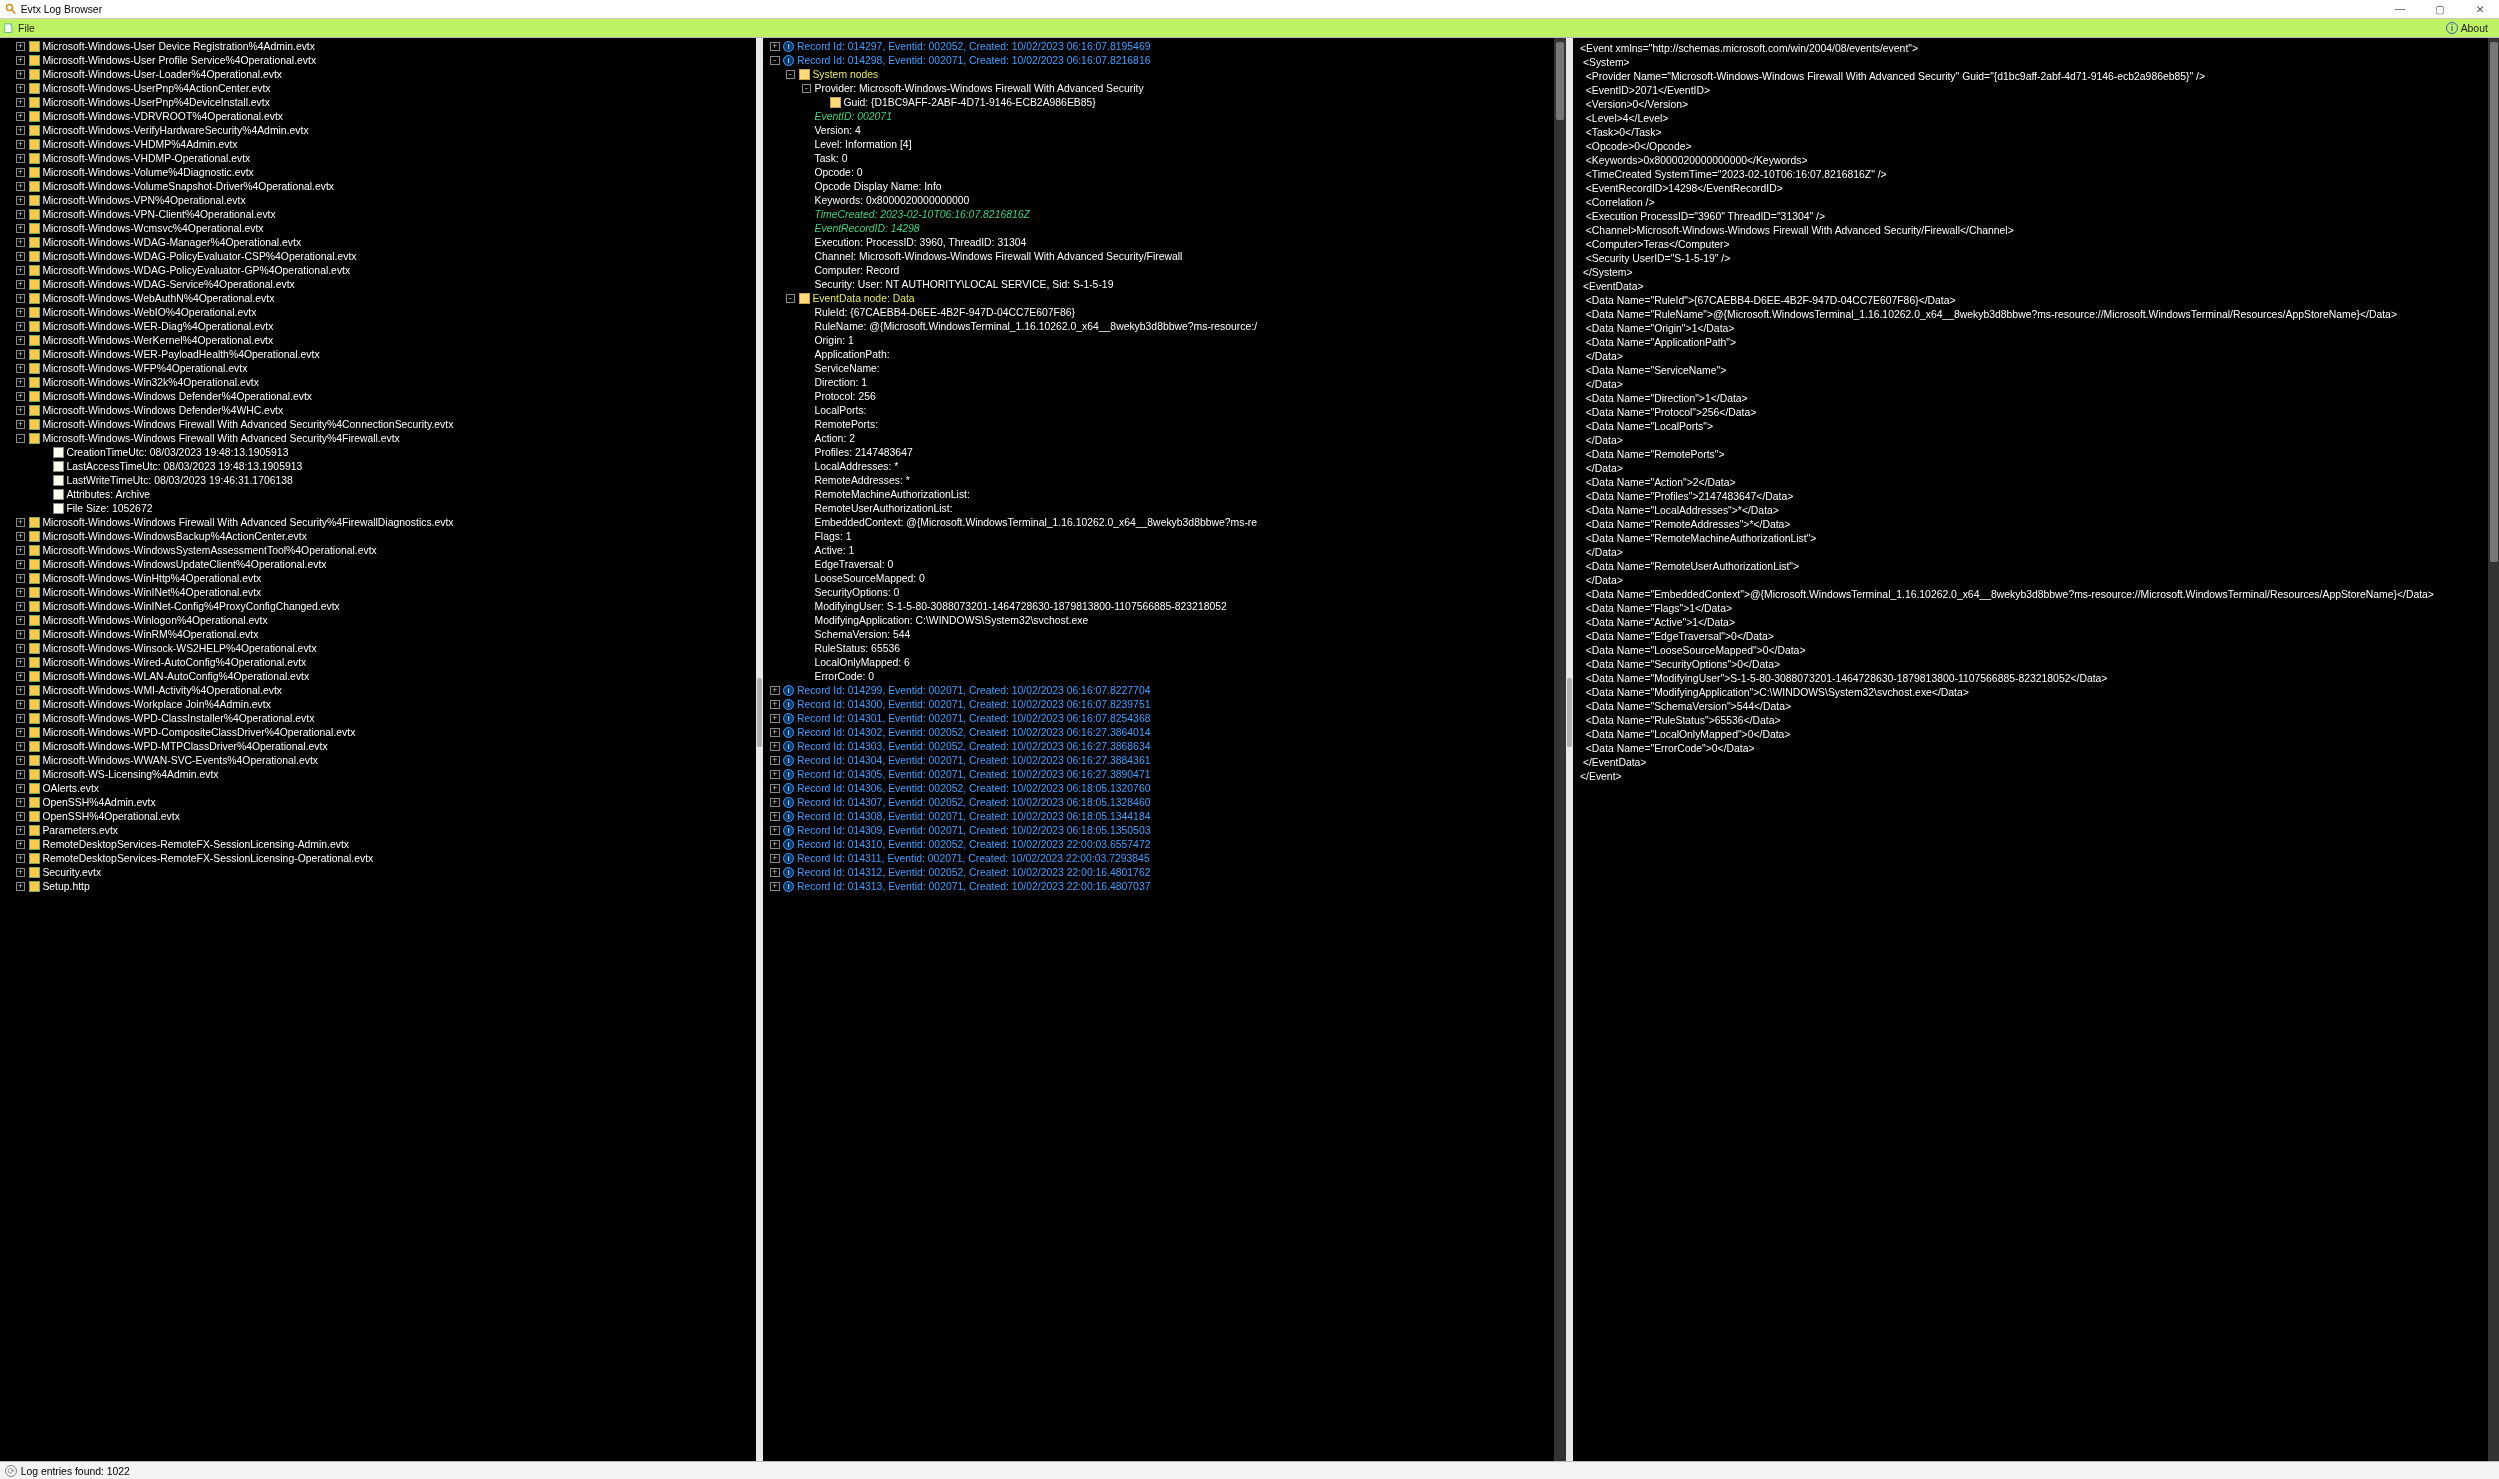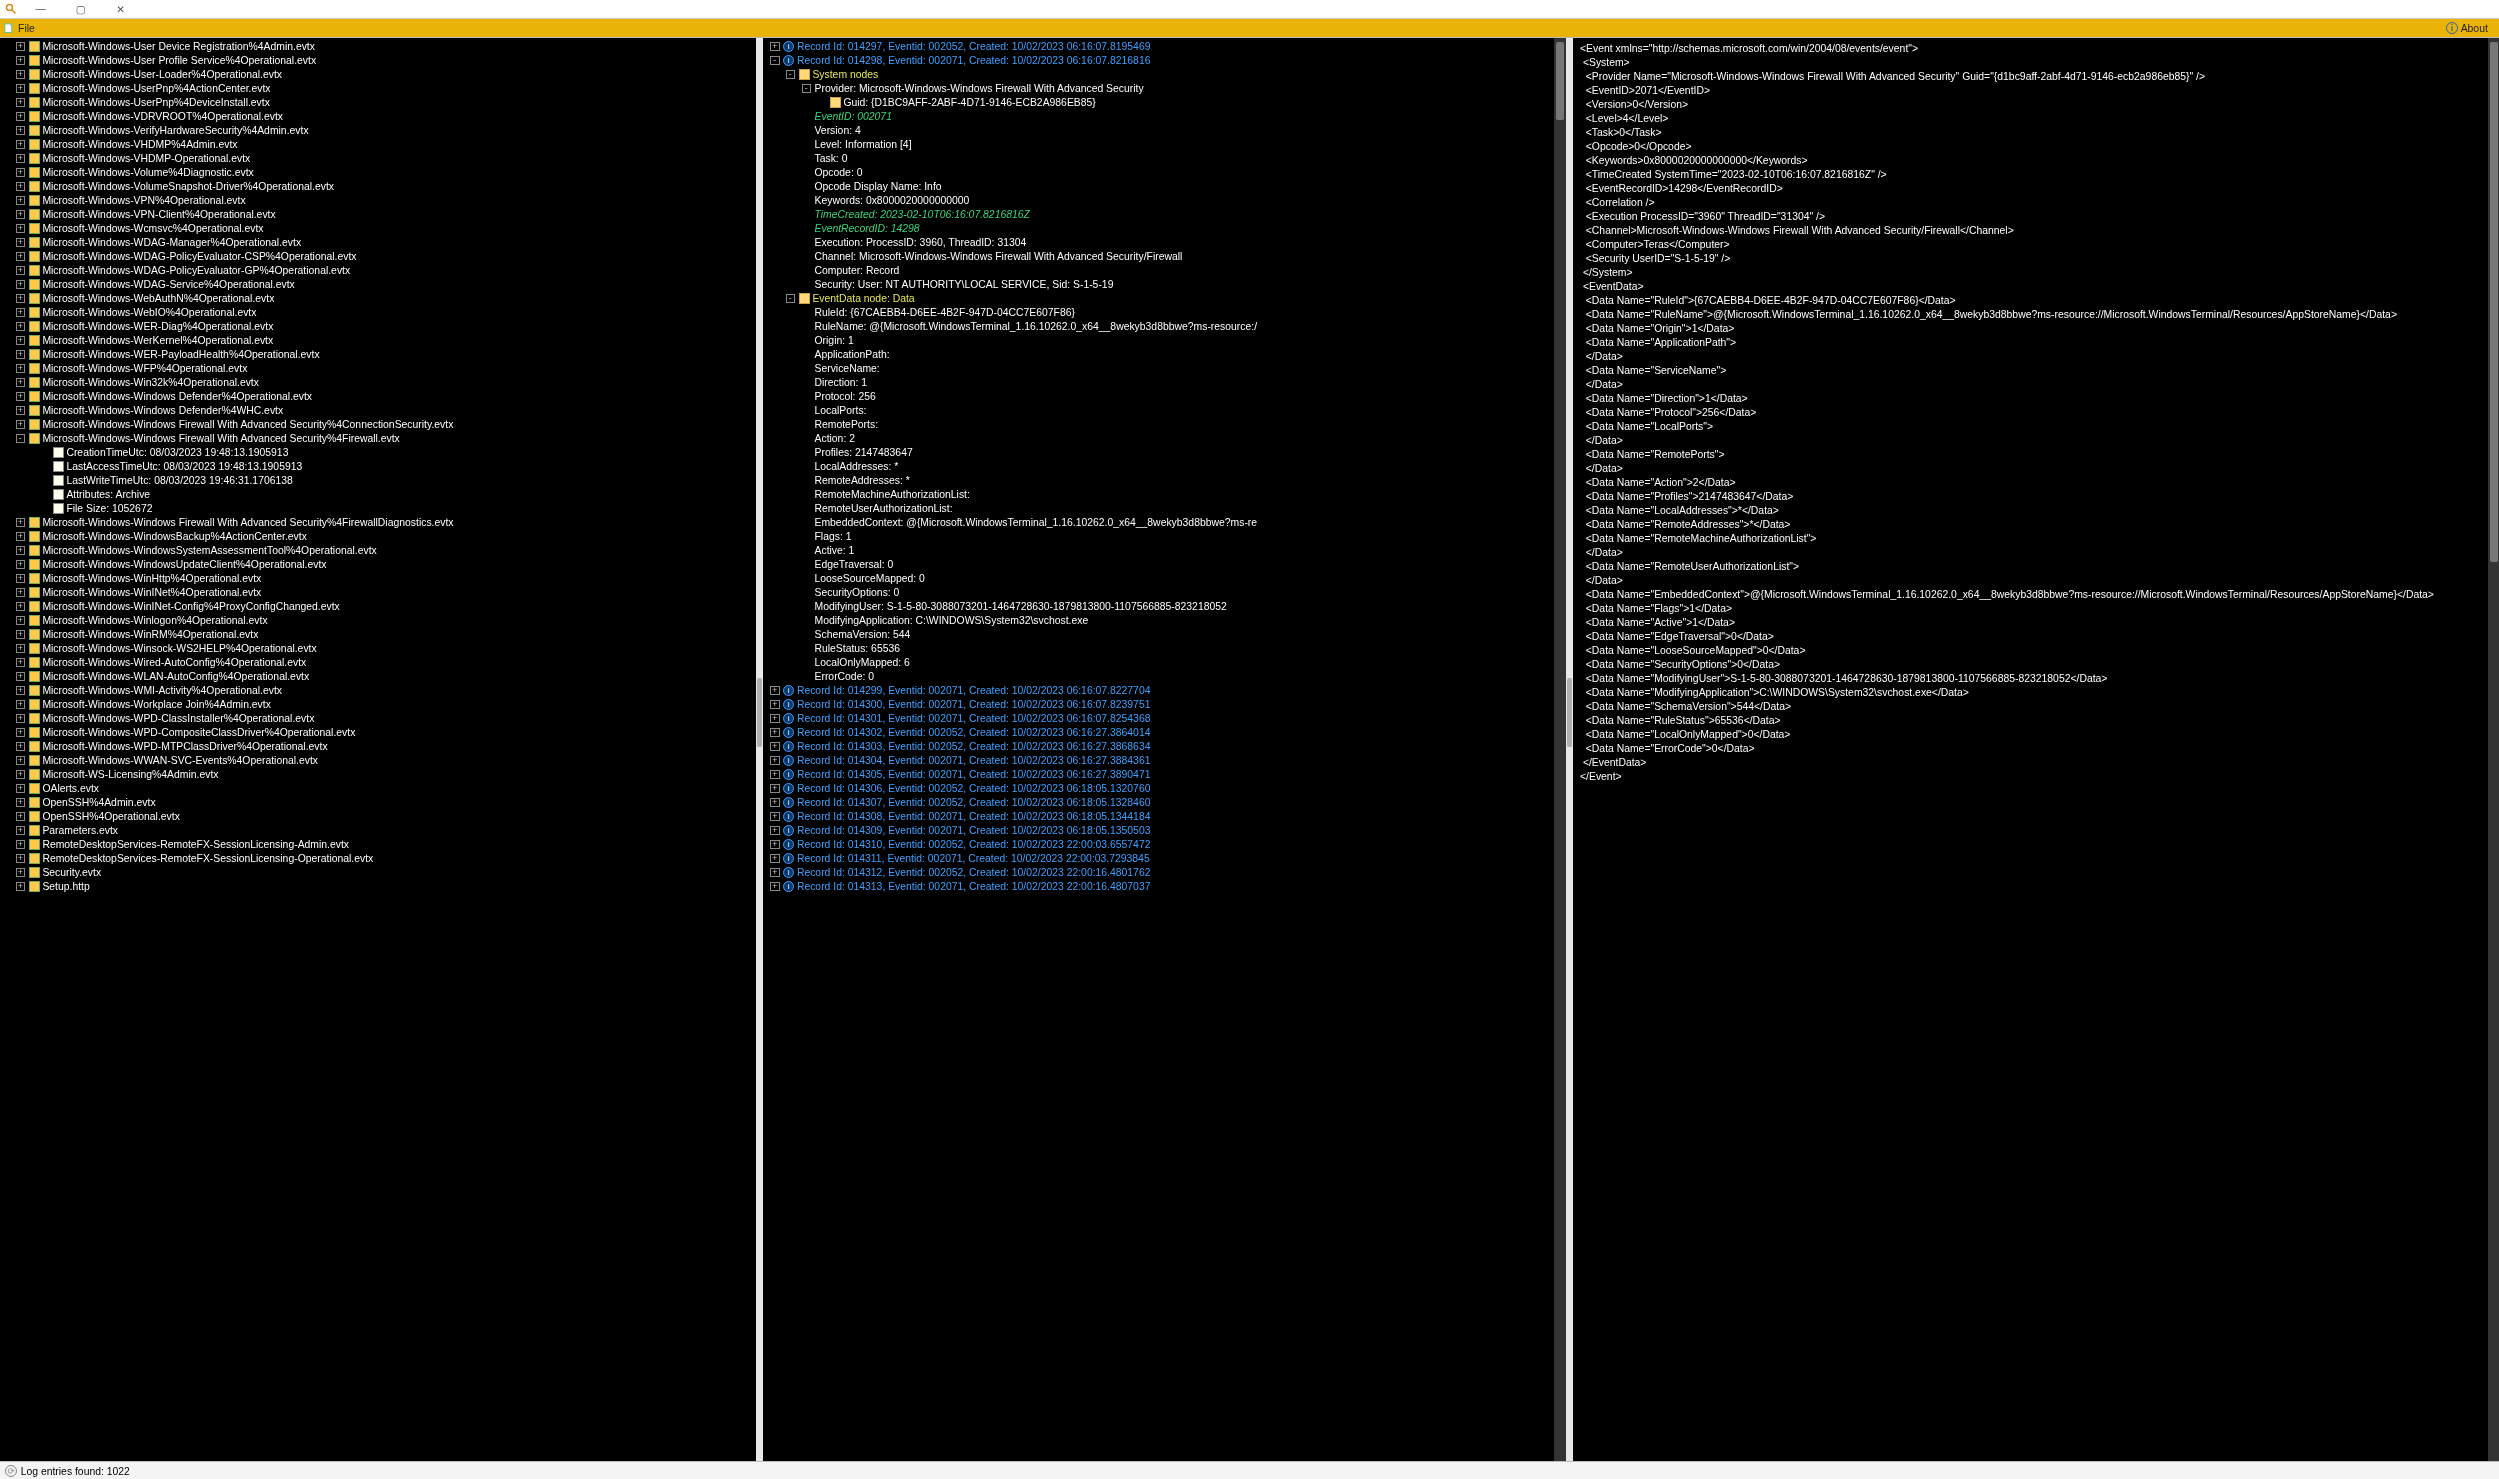--- a/index.html
+++ b/index.html
@@ -2,21 +2,21 @@
 <html><head>
 <meta charset="utf-8">
 <style>
   * { margin: 0; padding: 0; box-sizing: border-box; font-family: "Segoe UI", Tahoma, sans-serif; font-size: 10.4px; }
   body { background: #f0f0f0; width: 2500px; height: 1480px; overflow: hidden; display: flex; flex-direction: column; }
   .titlebar { height: 19px; background: #fff; border-bottom: 0.9px solid #ccc; display: flex; align-items: center; padding-left: 5.2px; }
   .titlebar .icon { width: 12px; height: 12px; margin-right: 3.5px; display: inline-block; }
   .titlebar .title { flex: 1; font-size: 10.4px; }
   .winbtns { display: flex; }
   .winbtn { width: 40px; text-align: center; font-size: 10.4px; color: #555; }
-  .menubar { height: 19px; background: #eab308; border-bottom: 0.9px solid #bbb; display: flex; align-items: center; padding: 0 3.5px; justify-content: space-between;}
+  .menubar { height: 19px; background: #bef264; border-bottom: 0.9px solid #bbb; display: flex; align-items: center; padding: 0 3.5px; justify-content: space-between;}
   .menubar .left, .menubar .right { display: flex; align-items: center; }
   .menu-item { display: flex; align-items: center; margin-right: 8.7px; font-size: 10.4px; color: #222; }
   .menu-item .micon { width: 12px; height: 12px; margin-right: 2.6px; border-radius: 50%; display:inline-flex; align-items:center; justify-content:center;}
   .content { flex: 1; display: flex; background: #000; overflow: hidden; }
   .splitter { width: 7px; background: #e8e8e8; position:relative; }
   .splitter .thumb { position:absolute; left:0.9px; top:45%; width:5.2px; height:69px; background:#b0b0b0; border-radius:1.7px;}
   .panel { flex: 1; background: #000; color: #ccc; overflow: auto; position:relative;}
   .panel .inner { padding: 1.7px 3.5px 3.5px 3.5px; }
   .tree-line { white-space: nowrap; line-height: 14px; height: 14px; display:flex; align-items:center;}
   .indent { display:inline-block; }
@@ -42,20 +42,21 @@
 </head>
 <body>
 
 <div class="titlebar">
   <span class="icon">
     <svg viewBox="0 0 16 16">
         <circle cx="6" cy="6" r="4" fill="none" stroke="#d88a1a" stroke-width="2"></circle>
         <line x1="9" y1="9" x2="14" y2="14" stroke="#d88a1a" stroke-width="2"></line>
       </svg>
   </span>
+  <span class="title">Evtx Log Browser</span>
   <div class="winbtns">
     <div class="winbtn">—</div>
     <div class="winbtn">▢</div>
     <div class="winbtn">✕</div>
   </div>
 </div>
 
 <div class="menubar">
   <div class="left">
     <div class="menu-item">

